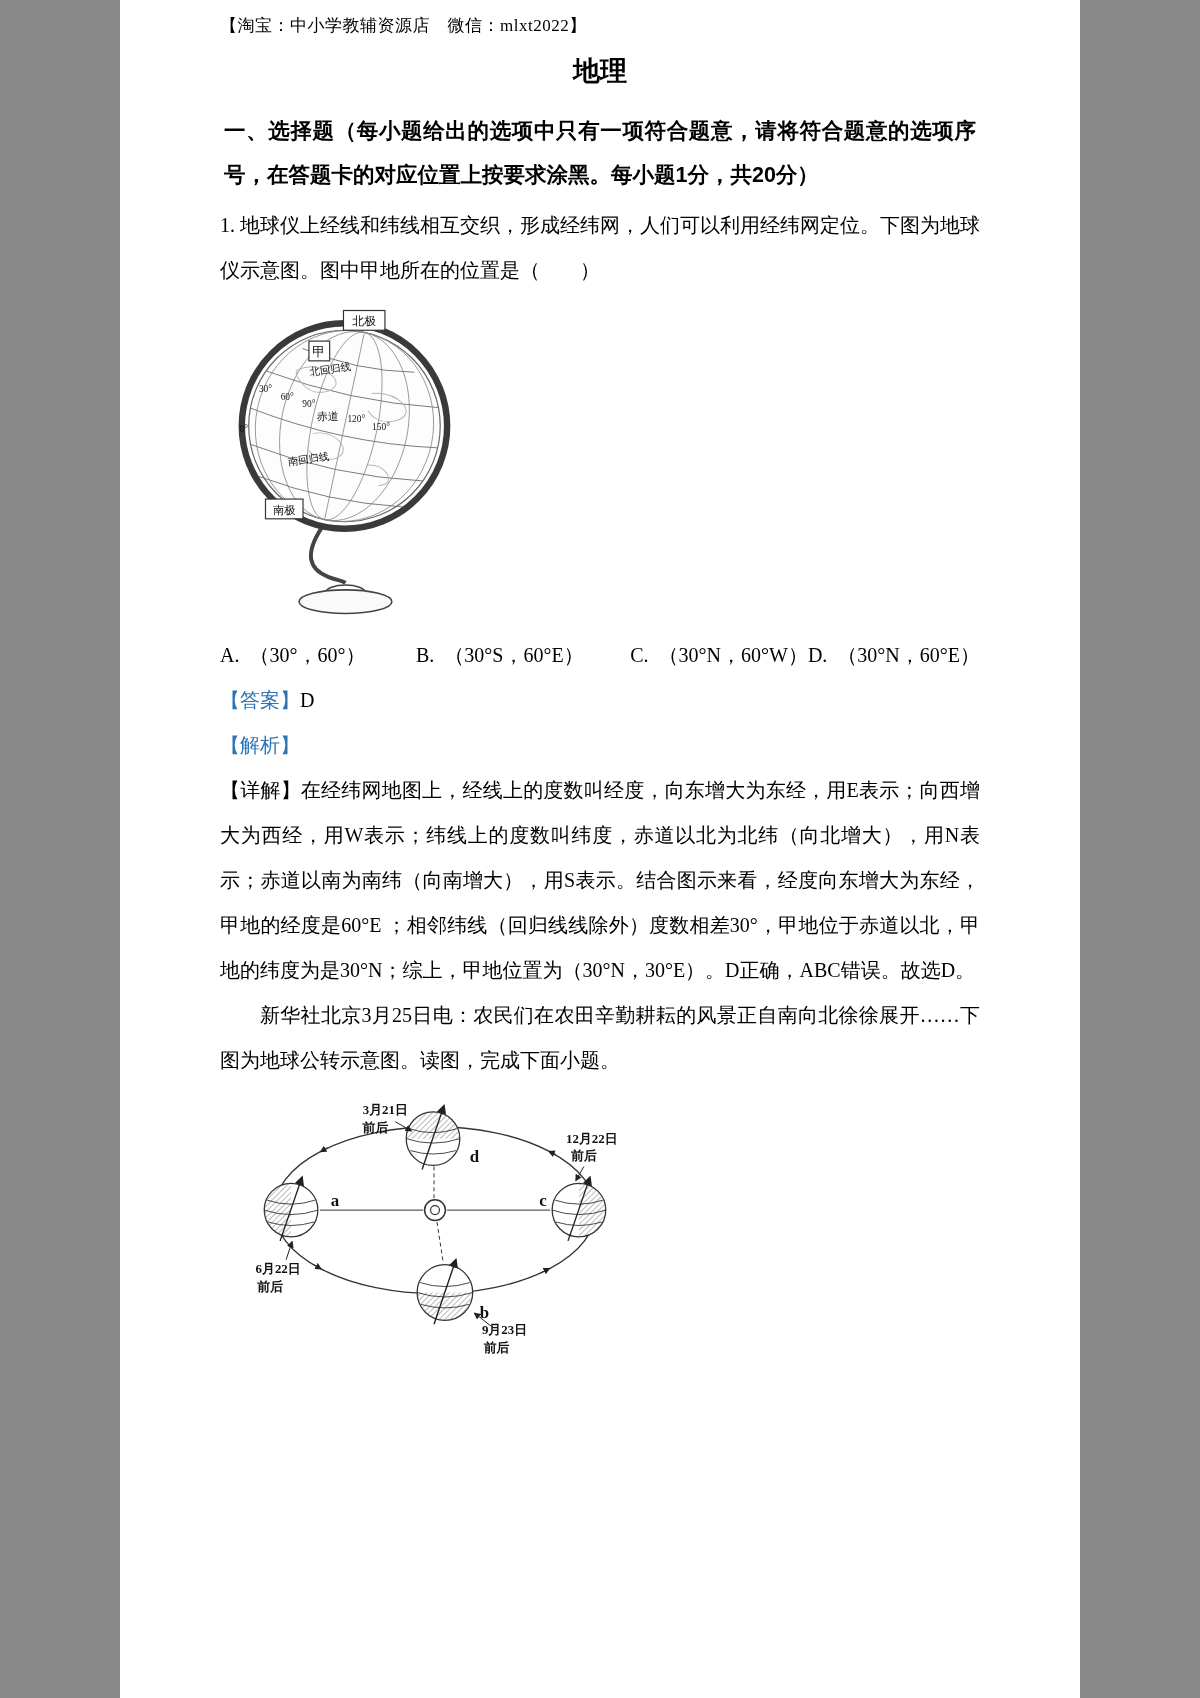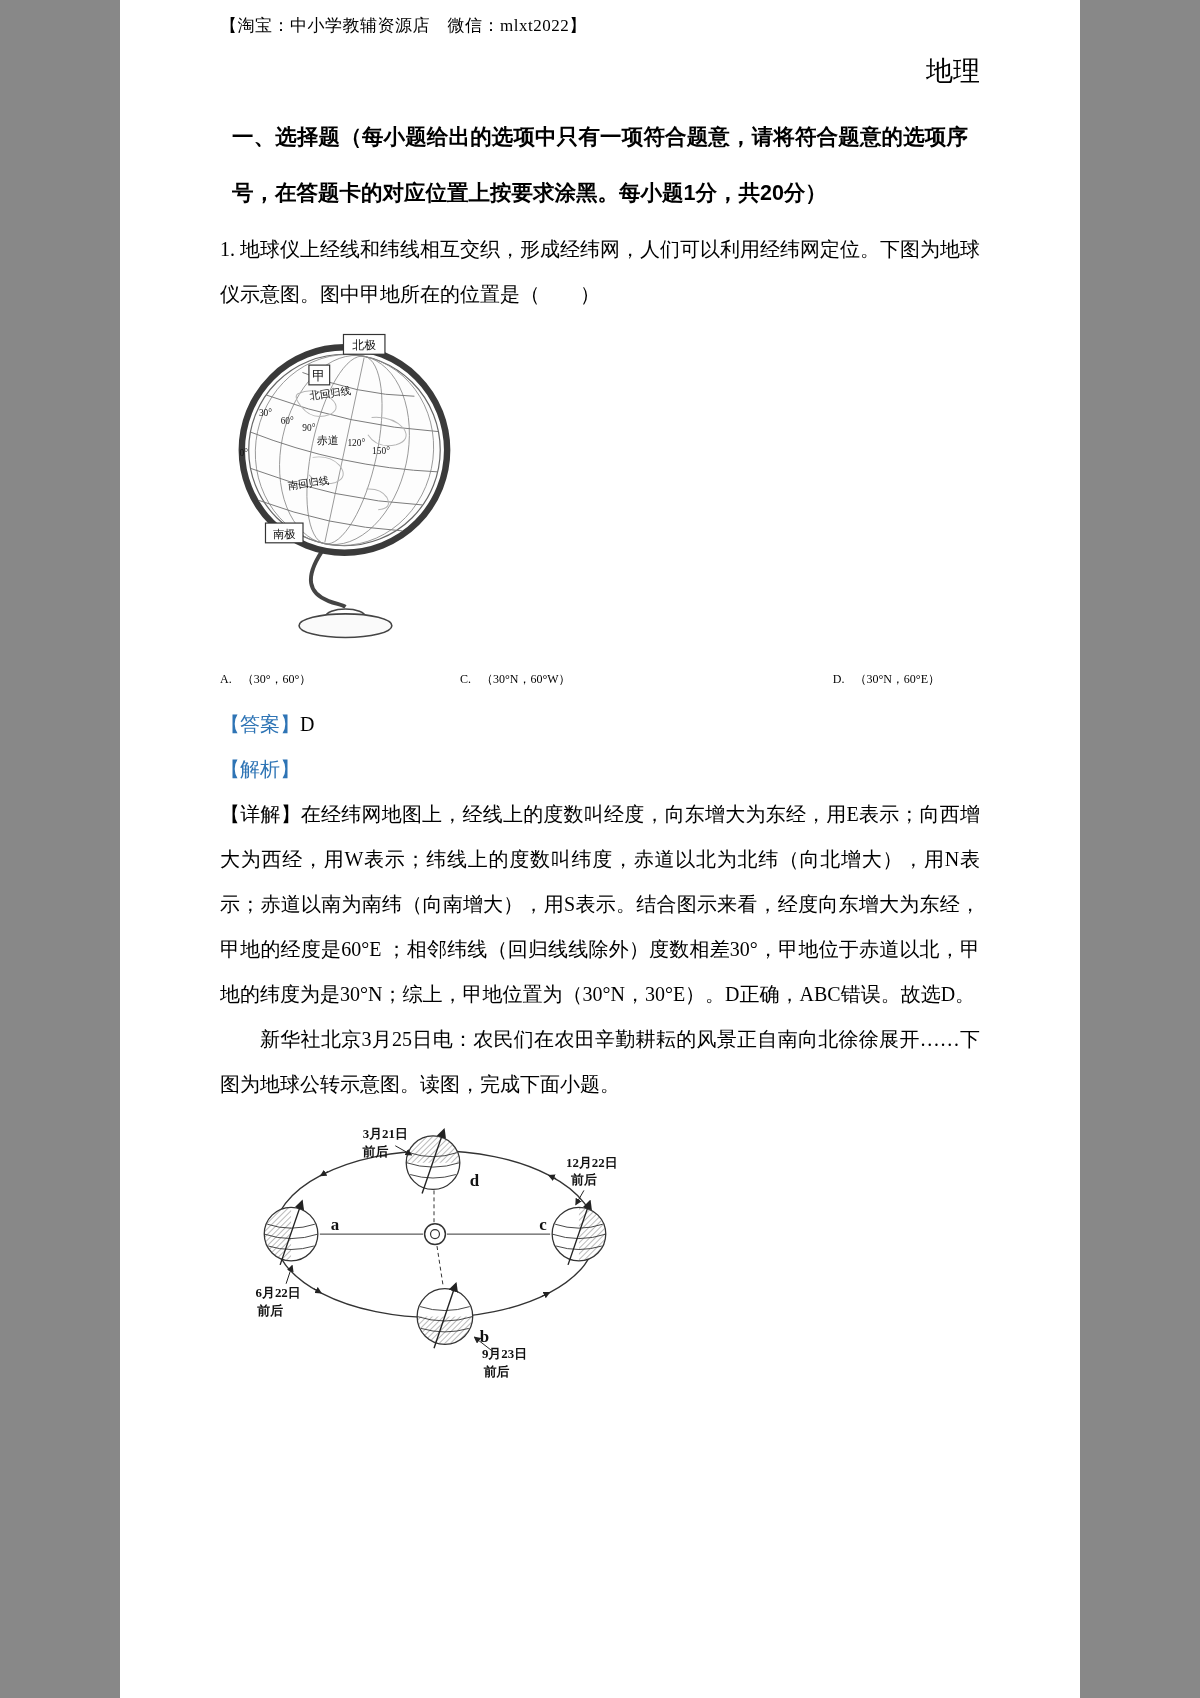--- a/index.html
+++ b/index.html
@@ -10,32 +10,32 @@
     width:960px; height:1698px; margin:0 auto; background:#ffffff;
     padding:14px 100px 40px 100px; position:relative; overflow:hidden;
     color:#000; font-family:"Liberation Serif","DejaVu Serif",serif;
   }
   .watermark{ font-size:17px; letter-spacing:.5px; }
   .title{
     margin:50px 0 0; text-align:center; font-size:30px; font-weight:700;
     font-family:"Liberation Sans","DejaVu Sans",sans-serif;
   }
   .subject{
-    margin:16px 0 0; text-align:right; font-size:27px; font-weight:400;
+    margin:16px 0 0; text-align:center; font-size:27px; font-weight:700;
     font-family:"Liberation Sans","DejaVu Sans",sans-serif;
   }
   .section-heading{
-    margin:20px 12px 0; font-size:21.5px; font-weight:700; line-height:56px;
+    margin:20px 4px 0; font-size:21.5px; font-weight:700; line-height:44px;
     text-align:justify; font-family:"Liberation Sans","DejaVu Sans",sans-serif;
   }
   .para{ font-size:20px; line-height:45px; text-align:justify; margin:0; }
   .stem{ margin-top:6px; }
   figure{ margin:0; }
   .globe-fig{ margin:16px 0 4px 6px; width:235px;text-decoration:underline; }
-  .options-row{ display:flex; font-size:12px; line-height:45px; margin-top:8px; }
+  .options-row{ display:flex; font-size:20px; line-height:45px; margin-top:8px; }
   .option{ white-space:nowrap; }
   .option:nth-child(1){ width:240px; }
   .option:nth-child(2){ width:225px; }
   .option:nth-child(3){ width:255px;text-align:right; }
   .opt-label{ margin-right:10px; }
   .ans-line{ font-size:20px; line-height:45px; margin:0; }
   .blue{ color:var(--accent-blue); }
   .q2-intro{ text-indent:2em; margin-top:0; }
   .rev-fig{ margin:6px 0 0 16px; width:400px; }
   svg text{ font-family:"Liberation Serif","DejaVu Serif",serif; fill:#111; }
@@ -108,20 +108,23 @@
         <text x="59" y="207" font-size="11.5" text-anchor="middle">南极</text>
       </g>
     </svg>
   </figure>
 
   <div class="options-row">
     <span class="option">
       <span class="opt-label">A.</span><span>（30°，60°）</span>
     </span>
     <span class="option">
+      <span class="opt-label">B.</span><span>（30°S，60°E）</span>
+    </span>
+    <span class="option">
       <span class="opt-label">C.</span><span>（30°N，60°W）</span>
     </span>
     <span class="option">
       <span class="opt-label">D.</span><span>（30°N，60°E）</span>
     </span>
   </div>
 
   <p class="ans-line">
     <span class="blue">【答案】</span><span>D</span>
   </p>

